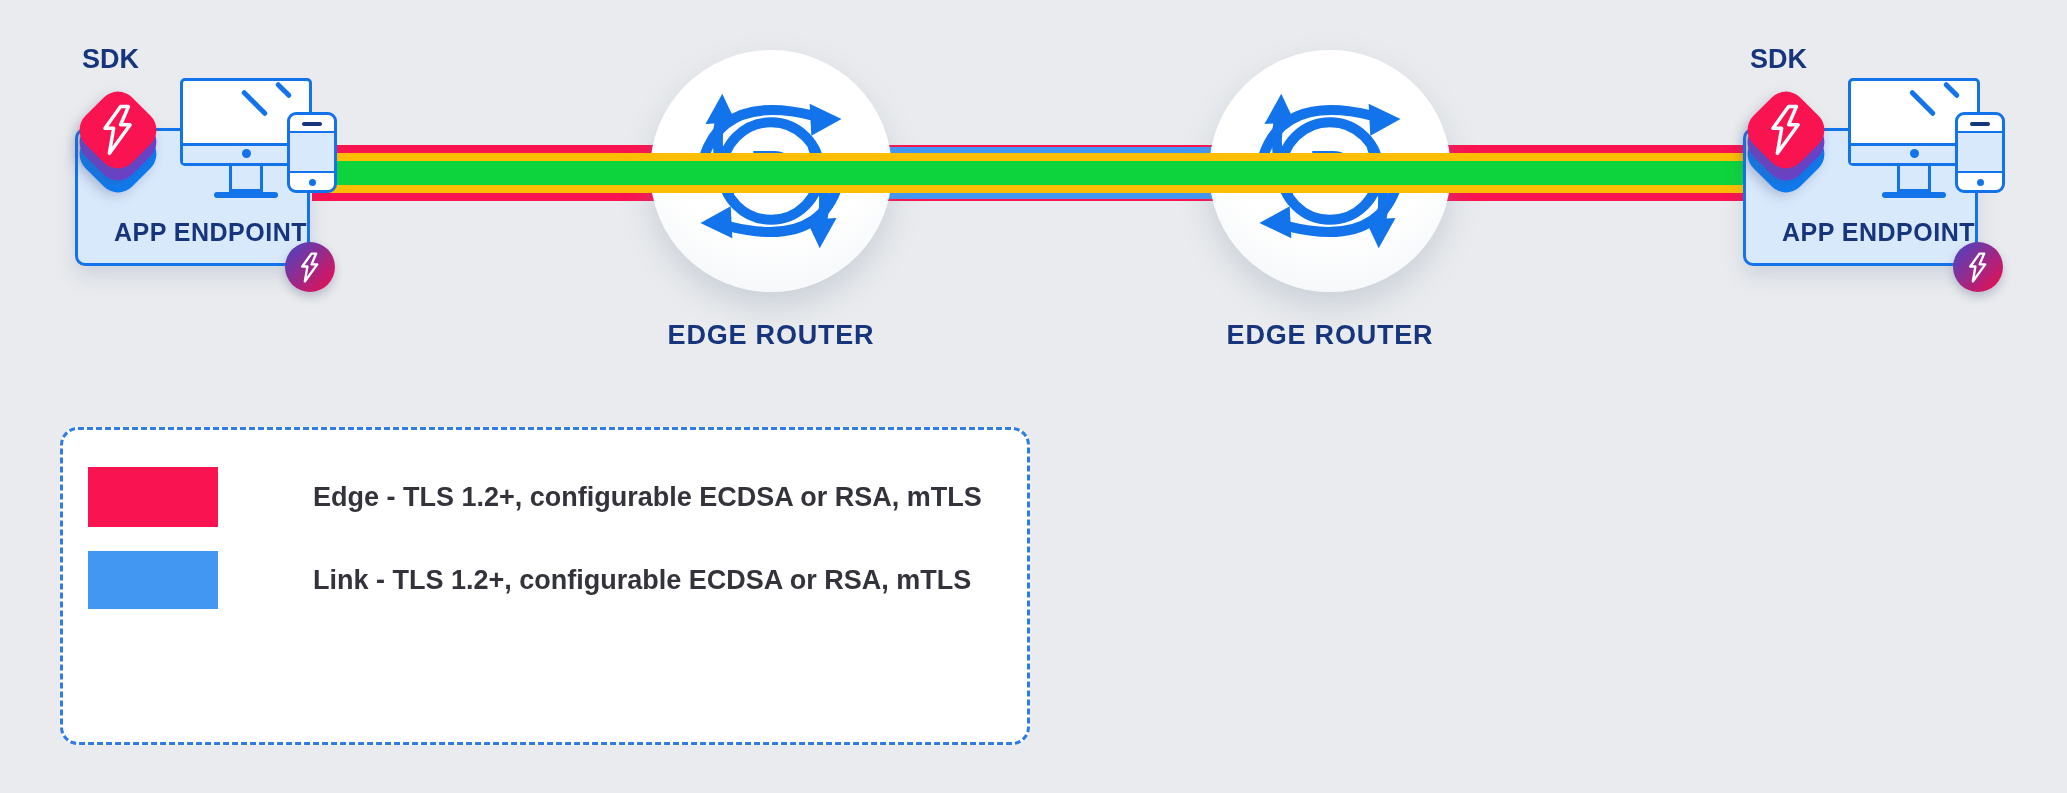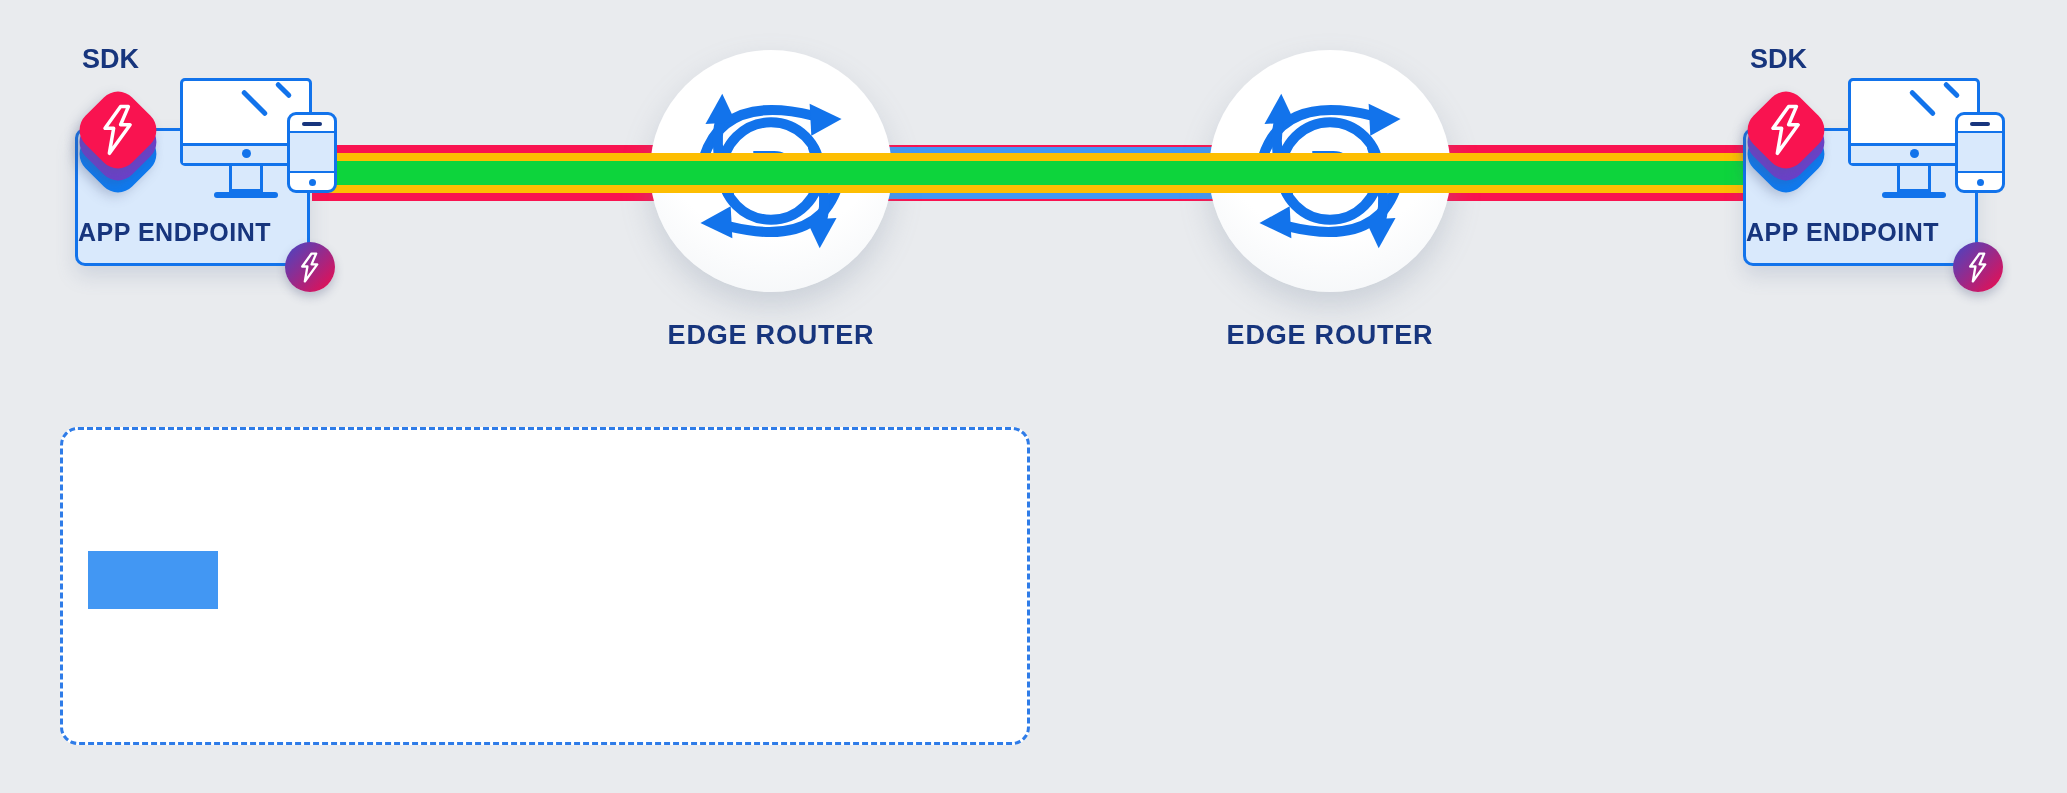--- a/index.html
+++ b/index.html
@@ -40,21 +40,21 @@
   
   .endpoint{position:absolute;top:40px;width:300px;height:290px;z-index:6;}
   .endpoint.left{left:60px;} .endpoint.right{left:1728px;}
   .sdk-label{position:absolute;left:22px;top:4px;font-size:27px;font-weight:bold;color:var(--navy);}
   .ep-box{
     position:absolute;left:15px;top:88px;width:235px;height:138px;
     background:var(--box_fill,#D9E9FC);border:3px solid var(--icon_blue,#1273EB);
     border-radius:10px;box-shadow:0 10px 20px rgba(90,110,150,.18);
   }
   .ep-label{
-    position:absolute;left:0;right:0;bottom:16px;text-align:left;
+    position:absolute;left:0;right:0;bottom:16px;text-align:right;
     font-size:25px;font-weight:bold;letter-spacing:.5px;color:var(--navy);
   }
   
   .monitor{position:absolute;left:120px;top:38px;width:132px;height:88px;background:#fff;
     border:3px solid var(--icon_blue);border-radius:5px;}
   .monitor-band{position:absolute;left:0;right:0;bottom:0;height:20px;background:var(--box_fill);
     border-top:3px solid var(--icon_blue);}
   .monitor-dot{position:absolute;left:50%;bottom:5px;width:9px;height:9px;margin-left:-4px;
     border-radius:50%;background:var(--icon_blue);}
   .stand{position:absolute;left:169px;top:126px;width:34px;height:26px;background:var(--box_fill);
@@ -210,18 +210,23 @@
       </div>
     </div>
     <div class="badge" data-name="ziti-badge-icon">
       <svg width="26" height="31" viewBox="0 0 100 120">
           <use href="#bolt" fill="none" stroke="#fff" stroke-width="9" stroke-linejoin="round"></use>
         </svg>
     </div>
   </div>
 
   <div class="legend" data-name="legend-box">
+    <div class="legend-row lr1" data-name="legend-row-edge">
+      <div class="sw" data-name="legend-swatch-edge" style="background-color: rgb(249, 19, 80);"></div>
+      <div class="lbl" data-name="legend-label-edge">Edge - TLS 1.2+, configurable ECDSA or RSA, mTLS</div>
+    </div>
     <div class="legend-row lr2" data-name="legend-row-link">
       <div class="sw" data-name="legend-swatch-link" style="background-color: rgb(66, 151, 243);"></div>
+      <div class="lbl" data-name="legend-label-link">Link - TLS 1.2+, configurable ECDSA or RSA, mTLS</div>
     </div>
   </div>
 
 </div>
 
 </body></html>

